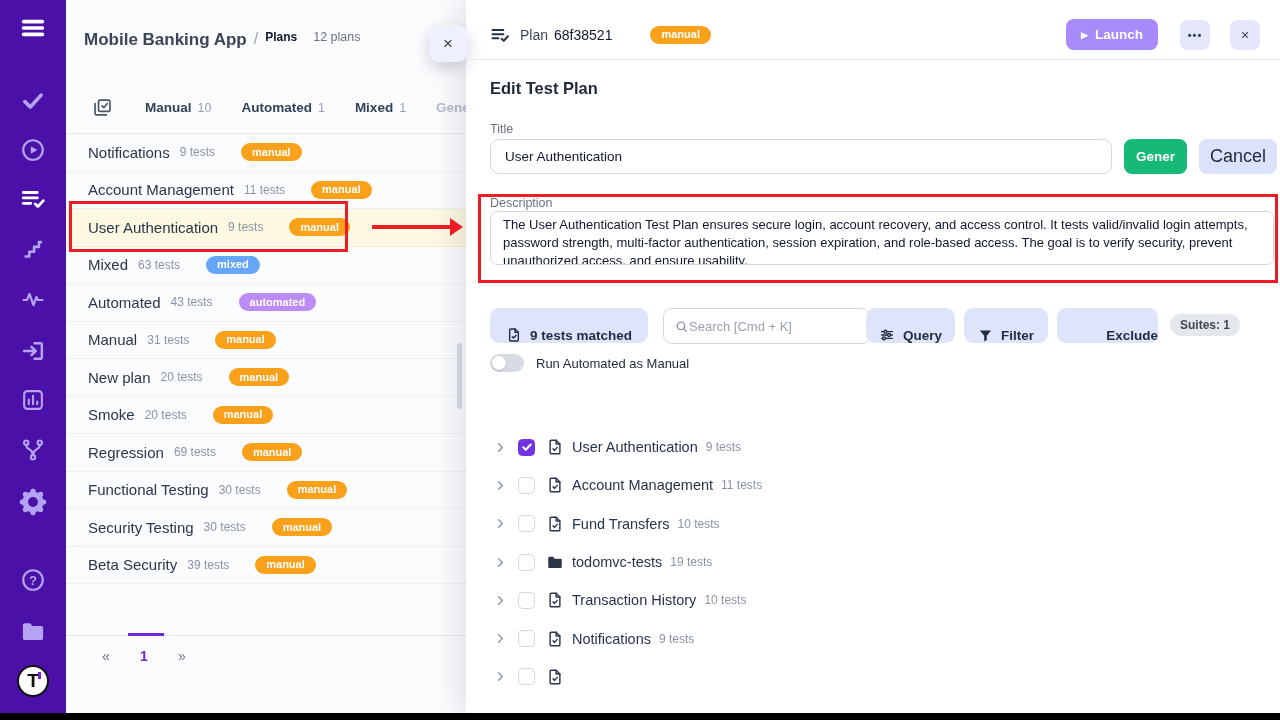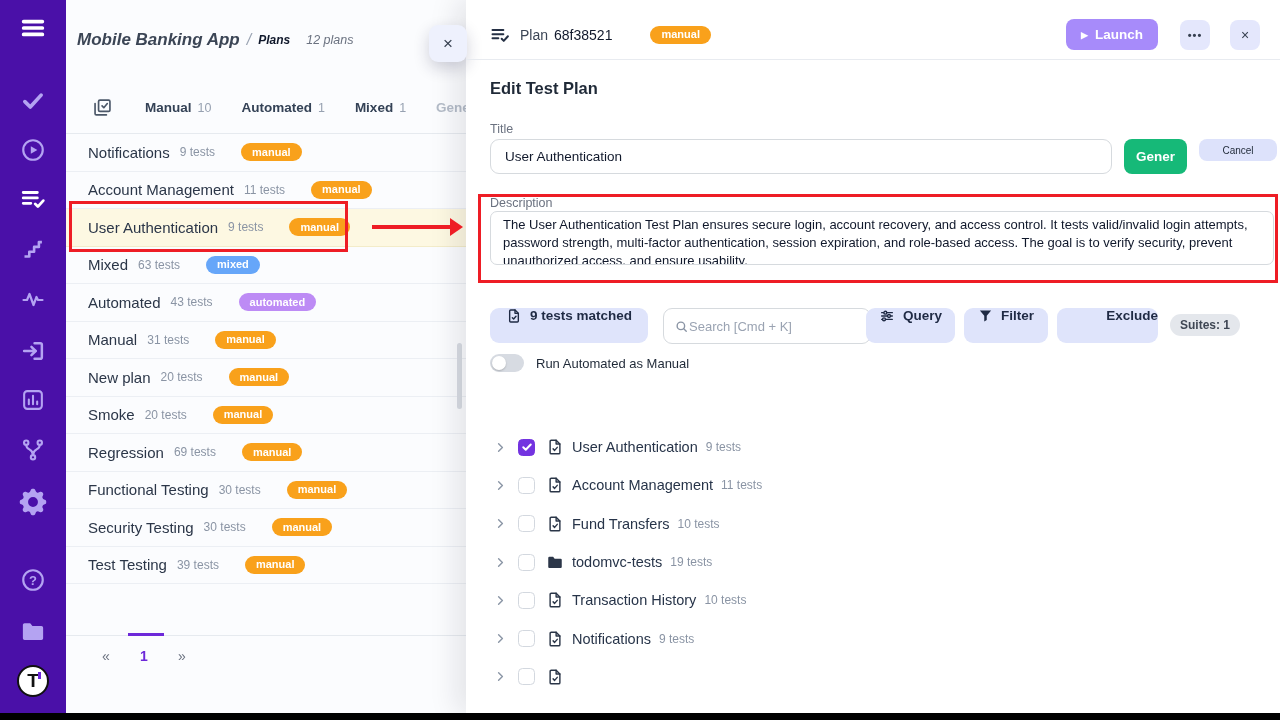--- a/index.html
+++ b/index.html
@@ -9,21 +9,21 @@
   
   #sidebar { position:absolute; left:0; top:0; width:66px; height:720px; background:#4a10a8; z-index:5; }
   .sicon { position:absolute; left:50%; transform:translate(-50%,-50%); color:#b4a3f2; display:flex; align-items:center; justify-content:center; }
   .sicon.active { color:#ffffff; }
   .sicon svg { display:block; }
   .tlogo { position:absolute; left:50%; transform:translate(-50%,-50%); width:32px; height:32px; background:#fff; border:2px solid #111; border-radius:50%; color:#111; font-weight:bold; font-size:19px; display:flex; align-items:center; justify-content:center; }
   .tlogo .tick { position:absolute; right:6px; top:5px; width:3px; height:7px; background:#6d28d9; }
 
   
   #plans-panel { position:absolute; left:66px; top:0; width:400px; height:713px; background:#fbfcfe; z-index:1; }
-  .panel-title { position:absolute; left:11px; top:30px; display:flex; align-items:center; white-space:nowrap;font-style:italic; }
+  .panel-title { position:absolute; left:18px; top:30px; display:flex; align-items:flex-start; white-space:nowrap; }
   .pt-project { font-size:17px; font-weight:800; color:#3b4555; }
   .pt-sep { margin:0 7px; color:#9aa3b2; font-size:16px; }
   .pt-section { font-size:12px; font-weight:800; color:#10182b; }
   .pt-count { margin-left:16px; font-size:12.5px; color:#6b7280; font-weight:400; }
   .tabs { position:absolute; left:26px; top:97px; display:flex; align-items:center; gap:30px; }
   .tab { display:flex; gap:6px; align-items:center; font-size:13.5px; font-weight:600; color:#344256; white-space:nowrap; }
   .tab .tab-count { color:#97a1b1; font-weight:400; font-size:12.5px; }
   .tab.muted { color:#b4bcc8; }
   .tabs-icon { color:#4b5768; margin-right:2px; display:flex; }
   .tabs-divider { position:absolute; left:0; top:133px; width:100%; height:1px; background:#e6eaef; }
@@ -56,25 +56,25 @@
   .btn-launch .play { font-size:9px; }
   .btn-sq { width:30px; height:30px; background:#e4e7fc; border:none; border-radius:8px; color:#374151; font-size:14px; display:flex; align-items:center; justify-content:center; margin-left:20px; font-family:inherit; }
   .btn-sq.dots { letter-spacing:1px; font-size:11px; font-weight:bold; margin-left:22px; }
   .float-close { position:absolute; left:-37px; top:25px; width:38px; height:37px; background:#eef1fd; border:none; border-radius:9px; color:#374151; font-size:17px; display:flex; align-items:center; justify-content:center; box-shadow:0 6px 16px rgba(30,30,70,.20); font-family:inherit; }
 
   .edit-heading { position:absolute; left:24px; top:79px; font-size:16.5px; font-weight:bold; color:#1f2937; }
   .field-label { position:absolute; font-size:12.5px; color:#6b7280; }
   #title-label { left:24px; top:122px; }
   #title-input { position:absolute; left:24px; top:139px; width:622px; height:35px; border:1px solid #d6dade; border-radius:9px; padding:0 14px; font-size:13.5px; color:#10182b; font-family:inherit; }
   .btn-save { position:absolute; left:658px; top:139px; width:63px; height:35px; background:#16b978; color:#fff; border:none; border-radius:8px; font-size:13.5px; font-weight:600; font-family:inherit; }
-  .btn-cancel { position:absolute; left:733px; top:139px; width:78px; height:22px; background:#dde2fb; color:#1f2937; border:none; border-radius:8px; font-size:10px; font-weight:500; font-family:inherit; }
+  .btn-cancel { position:absolute; left:733px; top:139px; width:78px; height:35px; background:#dde2fb; color:#1f2937; border:none; border-radius:8px; font-size:18px; font-weight:500; font-family:inherit; }
   #desc-label { left:24px; top:196px; }
   #desc-textarea { position:absolute; left:24px; top:211px; width:784px; height:54px; border:1px solid #d6dade; border-radius:7px; padding:4px 12px; font-size:13px; line-height:1.4; color:#10182b; font-family:inherit; resize:none; overflow:hidden; }
 
-  .toolbar-btn { position:absolute; top:308px; height:35px; background:#dfe4fb; color:#1f2a44; border:none; border-radius:9px; font-size:13.5px; font-weight:600; display:flex; align-items:flex-start; justify-content:center; gap:8px; font-family:inherit; }
+  .toolbar-btn { position:absolute; top:308px; height:35px; background:#dfe4fb; color:#1f2a44; border:none; border-radius:9px; font-size:13.5px; font-weight:600; display:flex; align-items:flex-end; justify-content:center; gap:8px; font-family:inherit; }
   #btn-matched { left:24px; width:158px; }
   #search-box { position:absolute; left:197px; top:308px; width:208px; height:36px; border:1px solid #d6dade; border-radius:9px; display:flex; align-items:center; padding:0 10px; background:#fff; }
   #search-box input { border:none; outline:none; width:100%; font-size:13px; color:#374151; font-family:inherit; }
   #search-box input::placeholder { color:#9aa3b2; }
   .search-icon { color:#8a94a4; display:flex; }
   #btn-query { left:400px; width:89px; }
   #btn-filter { left:498px; width:84px; }
   #btn-exclude { left:591px; width:101px;padding-left:41px; }
   #suites-badge { position:absolute; left:704px; top:314px; height:22px; background:#e4e7ec; color:#3f4754; border-radius:11px; font-size:12px; font-weight:600; display:flex; align-items:center; padding:0 10px; }
 
@@ -265,21 +265,21 @@
         <span class="plan-name">Functional Testing</span>
         <span class="plan-tests">30 tests</span>
         <span class="badge manual">manual</span>
       </div>
       <div class="plan-row">
         <span class="plan-name">Security Testing</span>
         <span class="plan-tests">30 tests</span>
         <span class="badge manual">manual</span>
       </div>
       <div class="plan-row">
-        <span class="plan-name">Test Testing</span>
+        <span class="plan-name">Beta Security</span>
         <span class="plan-tests">39 tests</span>
         <span class="badge manual">manual</span>
       </div>
     </div>
 
   <div class="scroll-thumb"></div>
   <div class="pag-divider"></div>
   <div class="pag-active-bar"></div>
   <div class="pagination">
     <span class="pag-btn pag-prev">«</span>

